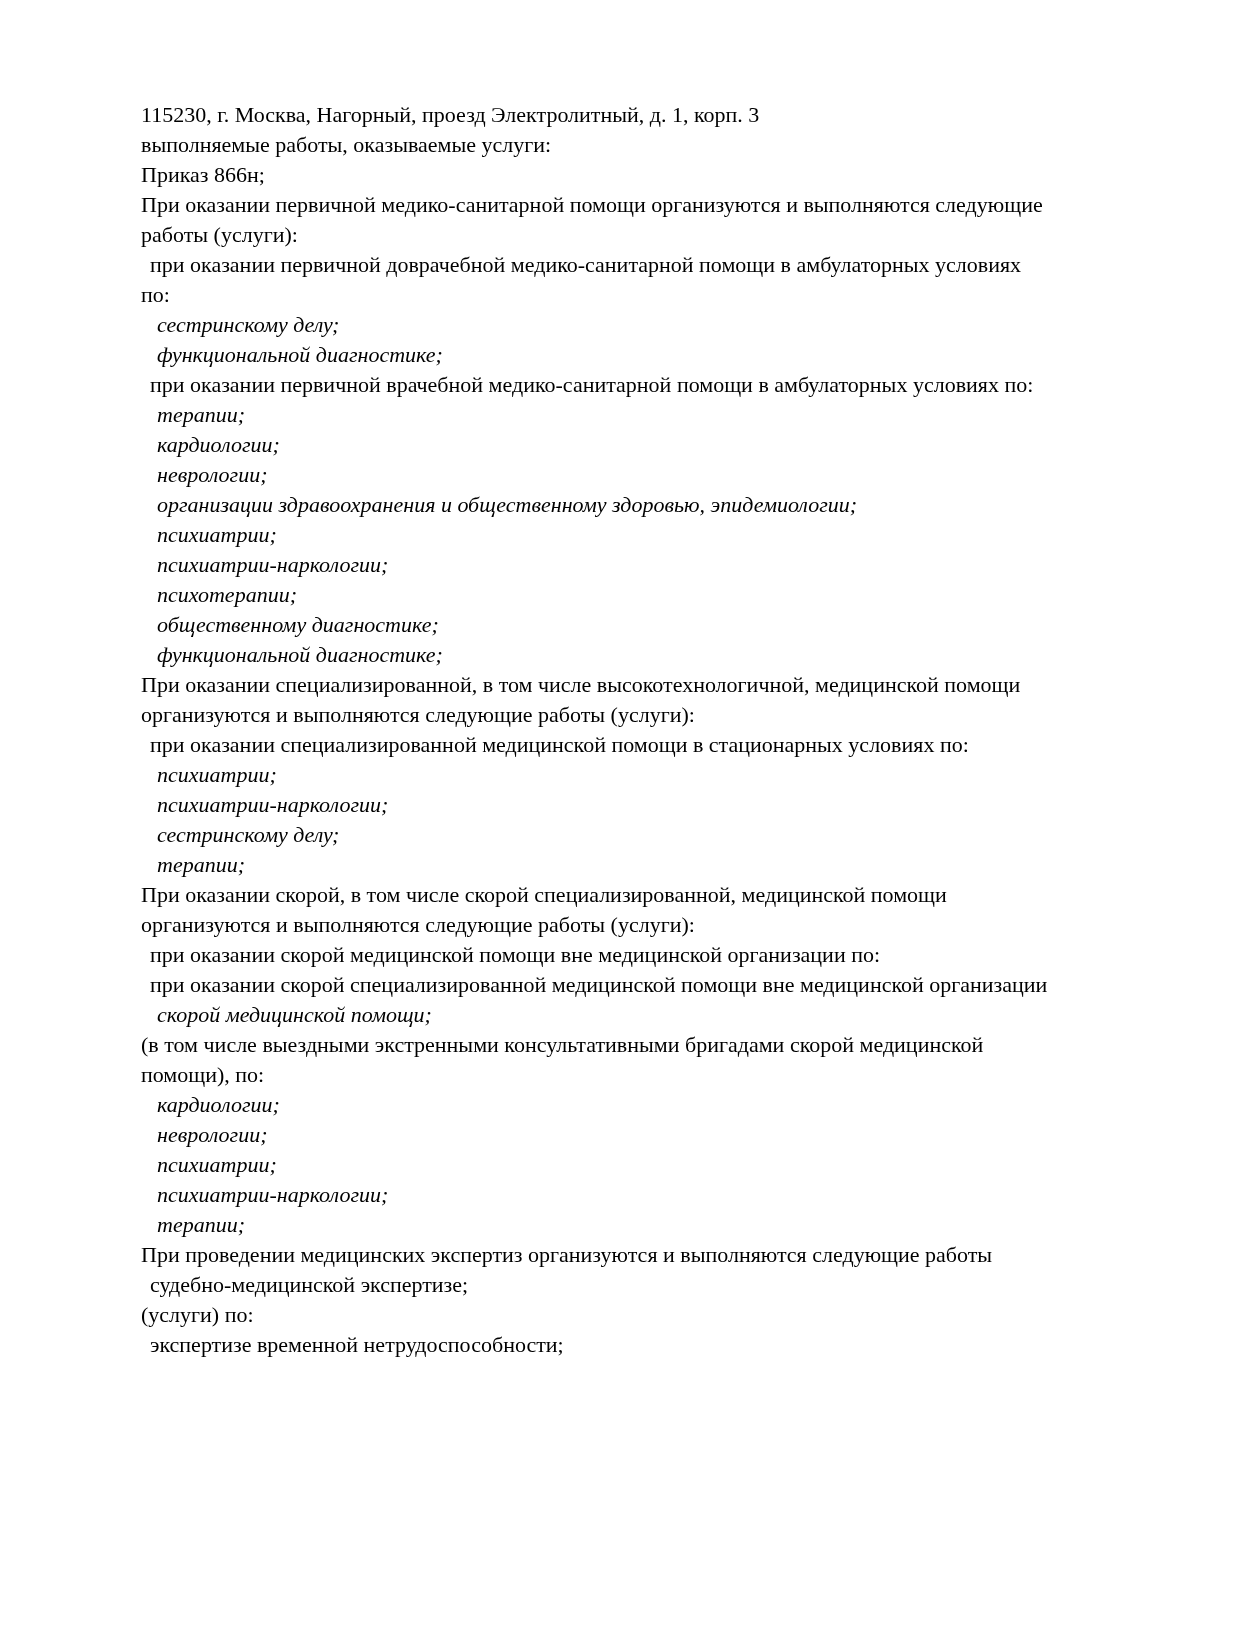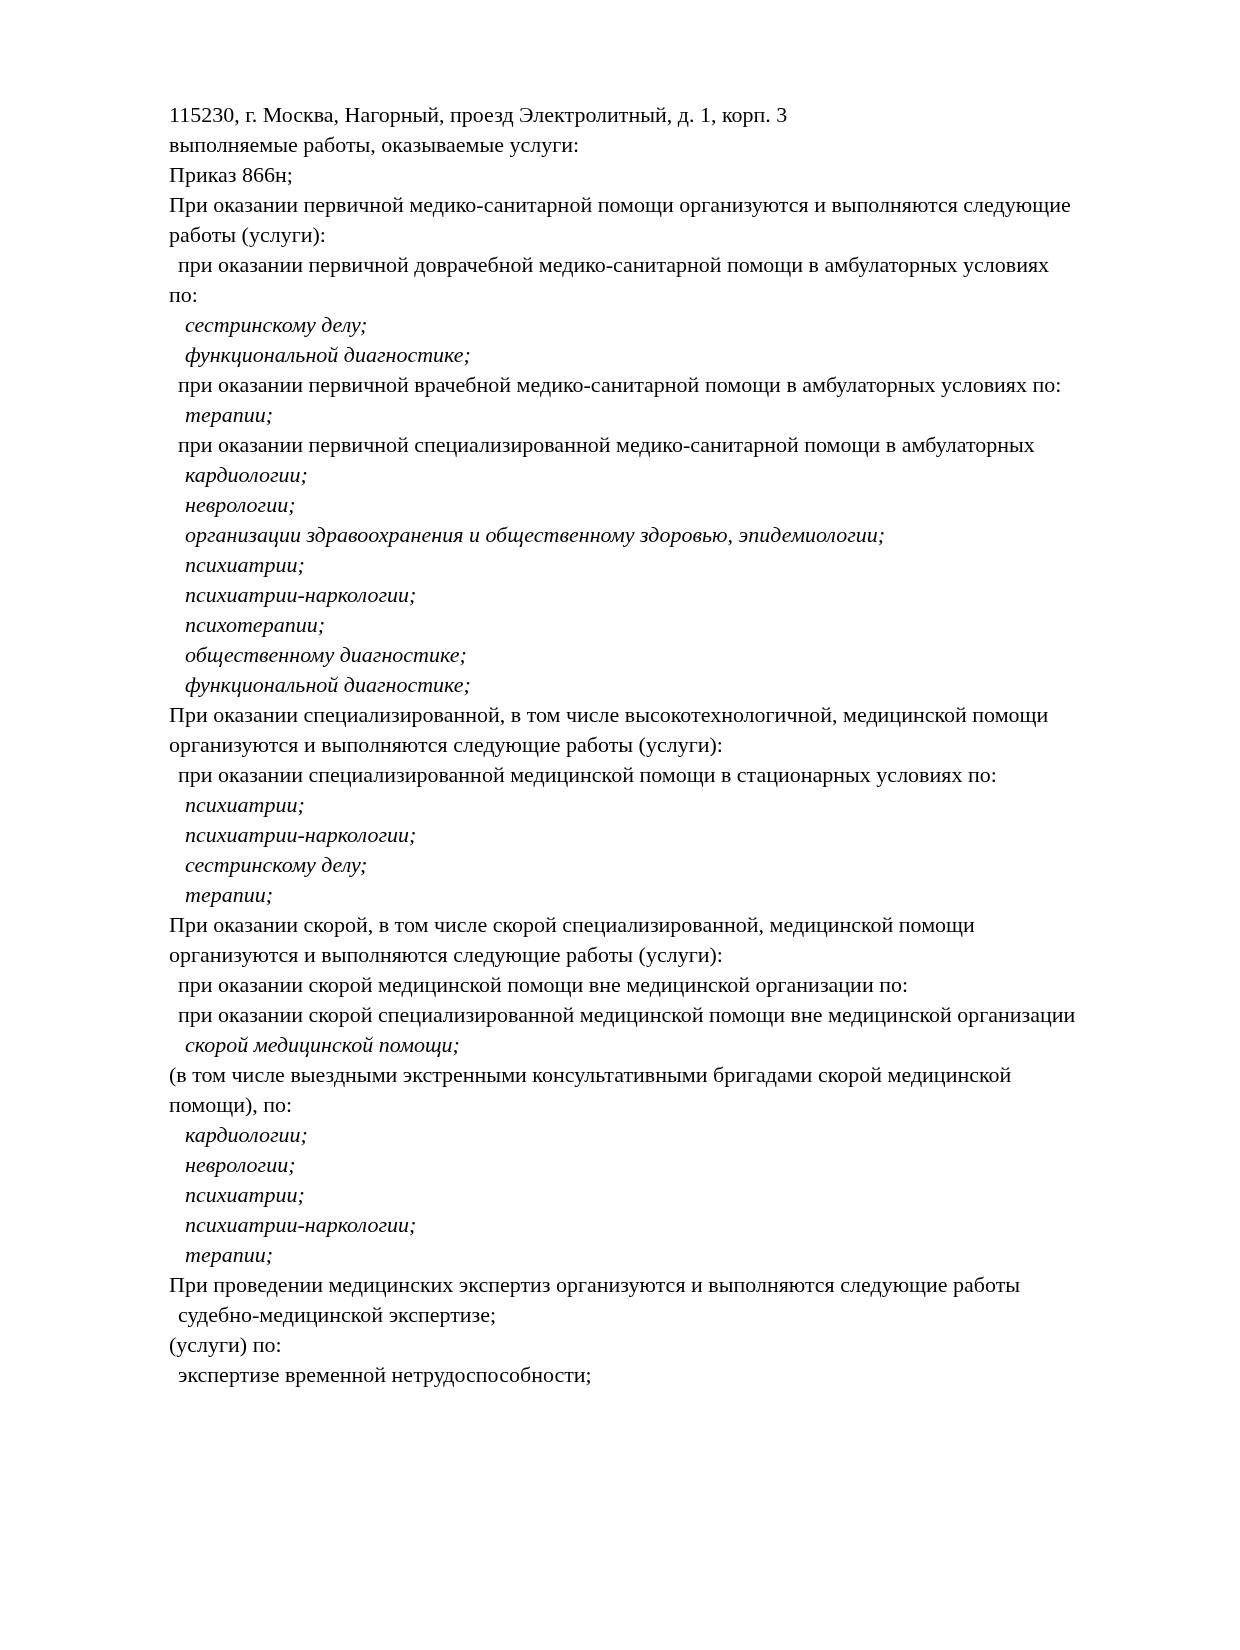--- a/index.html
+++ b/index.html
@@ -21,21 +21,20 @@
     width: 1070px;
     color: #000000;
     font-family: "Liberation Serif", "DejaVu Serif", serif;
     font-size: 22px;
     line-height: 30px;
   }
   .line {
     height: 30px;
     white-space: pre;
     overflow: visible;
-    margin-left: 28px;
   }
   .i0 { padding-left: 0; }
   .i1 { padding-left: 9px; }
   .i2 { padding-left: 16px; font-style: italic; }
 </style>
 </head>
 <body>
 
 <div class="page">
   <div class="doc">
@@ -43,21 +42,20 @@
     <div class="line i0">выполняемые работы, оказываемые услуги:</div>
     <div class="line i0">Приказ 866н;</div>
     <div class="line i0">При оказании первичной медико-санитарной помощи организуются и выполняются следующие</div>
     <div class="line i0">работы (услуги):</div>
     <div class="line i1">при оказании первичной доврачебной медико-санитарной помощи в амбулаторных условиях</div>
     <div class="line i0">по:</div>
     <div class="line i2">сестринскому делу;</div>
     <div class="line i2">функциональной диагностике;</div>
     <div class="line i1">при оказании первичной врачебной медико-санитарной помощи в амбулаторных условиях по:</div>
     <div class="line i2">терапии;</div>
-    <div class="line i1">при оказании первичной специализированной медико-санитарной помощи в амбулаторных</div>
     <div class="line i2">кардиологии;</div>
     <div class="line i2">неврологии;</div>
     <div class="line i2">организации здравоохранения и общественному здоровью, эпидемиологии;</div>
     <div class="line i2">психиатрии;</div>
     <div class="line i2">психиатрии-наркологии;</div>
     <div class="line i2">психотерапии;</div>
     <div class="line i2">общественному диагностике;</div>
     <div class="line i2">функциональной диагностике;</div>
     <div class="line i0">При оказании специализированной, в том числе высокотехнологичной, медицинской помощи</div>
     <div class="line i0">организуются и выполняются следующие работы (услуги):</div>

